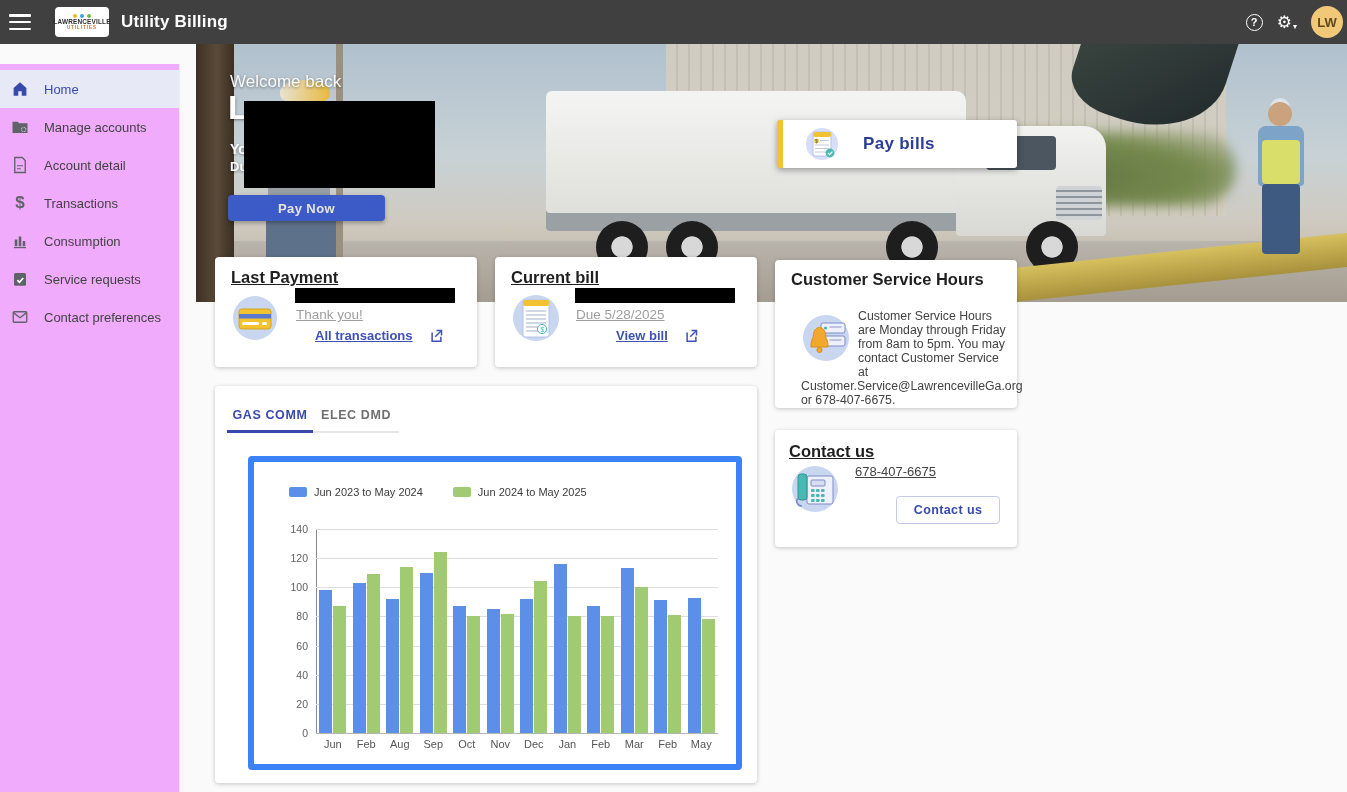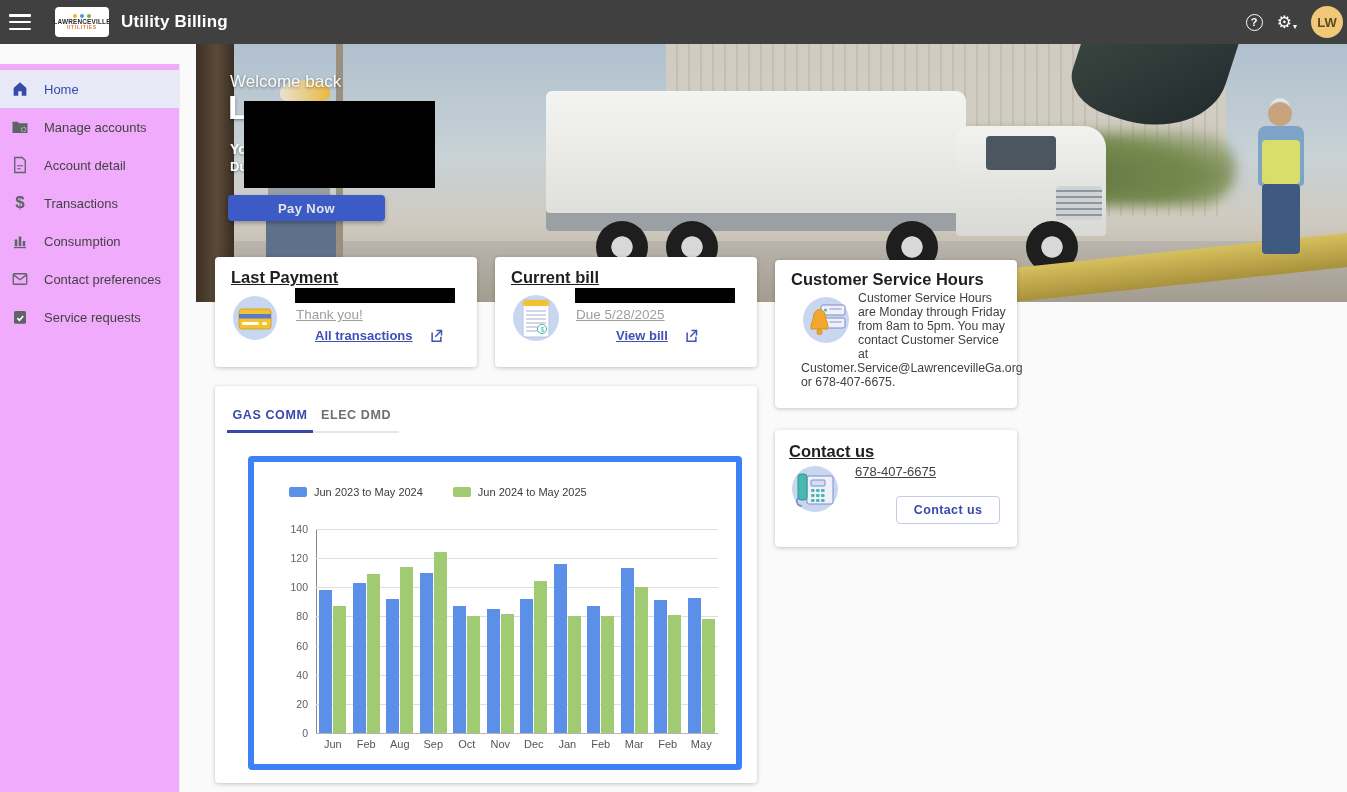--- a/index.html
+++ b/index.html
@@ -102,21 +102,21 @@
   .c-cshours{left:579px;top:224px;width:242px;height:148px;padding:10px 8px 10px 16px;}
   .c-contact{left:579px;top:394px;width:242px;height:117px;}
   .c-chart{left:19px;top:350px;width:542px;height:397px;}
 
   .abs{position:absolute;text-decoration:underline;}
   .bar-redact{background:#000;width:160px;height:15px;}
   .muted{color:#9e9e9e;font-size:13.5px;}
   .link{color:#3f51b5;font-size:13px;font-weight:bold;cursor:pointer;display:inline-flex;align-items:center;gap:16px;}
   .link svg{stroke:#3f51b5;}
 
-  .cs-body{font-size:12.3px;line-height:14px;color:#424242;margin-left:10px;margin-top:2px;}
+  .cs-body{font-size:12.3px;line-height:14px;color:#424242;margin-left:10px;margin-top:20px;}
   .cs-icon{float:left;width:50px;height:50px;margin:4px 7px 4px 0;position:relative;}
 
   .contact-btn{position:absolute;left:121px;top:66px;width:104px;height:28px;background:#fff;
     border:1px solid #c5cae9;border-radius:4px;color:#3949ab;font-size:12.5px;font-weight:bold;
     letter-spacing:.4px;cursor:pointer;font-family:inherit;}
 
   
   .tabs{position:absolute;left:12px;top:12px;display:flex;border-bottom:2px solid #e6e6e6;}
   .tab{width:86px;height:33px;display:flex;align-items:center;justify-content:center;
     font-size:12.5px;font-weight:bold;letter-spacing:.6px;color:#6f6f6f;cursor:pointer;position:relative;}
@@ -206,34 +206,34 @@
           <rect x="5" y="10" width="3.4" height="9"></rect>
           <rect x="10.3" y="6" width="3.4" height="13"></rect>
           <rect x="15.6" y="12" width="3.4" height="7"></rect>
         </svg>
       </span>
     <span class="s-label">Consumption</span>
   </div>
   <div class="side-item">
     <span class="s-icon">
       <svg width="18" height="18" viewBox="0 0 24 24">
+          <rect x="4" y="4" width="16" height="17" rx="2"></rect>
+          <path d="M8.5 13.5l2.8 2.8 5-5.6" fill="none" stroke="#fff" stroke-width="2.2"></path>
+        </svg>
+      </span>
+    <span class="s-label">Service requests</span>
+  </div>
+  <div class="side-item">
+    <span class="s-icon">
+      <svg width="18" height="18" viewBox="0 0 24 24">
           <rect x="3" y="5" width="18" height="14" rx="1.5" fill="none" stroke="currentColor" stroke-width="1.8"></rect>
           <path d="M3.5 6.5 12 13l8.5-6.5" fill="none" stroke="currentColor" stroke-width="1.8"></path>
         </svg>
       </span>
     <span class="s-label">Contact preferences</span>
-  </div>
-  <div class="side-item">
-    <span class="s-icon">
-      <svg width="18" height="18" viewBox="0 0 24 24">
-          <rect x="4" y="4" width="16" height="17" rx="2"></rect>
-          <path d="M8.5 13.5l2.8 2.8 5-5.6" fill="none" stroke="#fff" stroke-width="2.2"></path>
-        </svg>
-      </span>
-    <span class="s-label">Service requests</span>
   </div>
 </div>
 
 <div class="main">
 
   <div class="hero">
     <div class="ph-building"></div>
     <div class="ph-trees"></div>
     <div class="ph-road"></div>
     <div class="ph-truck-body"></div>
@@ -259,20 +259,34 @@
     <div class="ph-pole"></div>
   </div>
 
   <div class="hero-welcome">Welcome back</div>
   <div class="hero-name">L</div>
   <div class="hero-balance">Yo</div>
   <div class="hero-due">Du</div>
   <div class="redaction"></div>
   <button class="pay-now">Pay Now</button>
 
+  <div class="pay-bills">
+    <span class="bill-icon-wrap">
+      <svg width="34" height="34" viewBox="0 0 34 34">
+        <circle cx="17" cy="17" r="16" fill="#d6defa"></circle>
+        <rect x="8" y="5" width="18" height="24" rx="2" fill="#fff" stroke="#b9c2e8"></rect>
+        <rect x="8" y="5" width="18" height="5" rx="2" fill="#f2c230"></rect>
+        <circle cx="11.5" cy="14" r="2.4" fill="#f2c230"></circle>
+          <text x="10.3" y="16" font-size="4.6" fill="#555">$</text>
+        <path d="M15 13.5h9M10 18h14M10 21.5h14M10 25h14" stroke="#c3cade" stroke-width="1.2"></path>
+        <circle cx="25" cy="26" r="4.4" fill="#49b8b2"></circle>
+          <path d="M23 26l1.6 1.6 2.8-3" stroke="#fff" stroke-width="1.3" fill="none"></path>
+      </svg></span>
+    <span class="pay-bills-label">Pay bills</span>
+  </div>
 
   <div class="card c-lastpay">
     <div class="abs card-title" style="left:16px;top:11px">Last Payment</div>
     <span class="abs" style="left:17px;top:38px">
       <svg width="46" height="46" viewBox="0 0 46 46">
         <circle cx="23" cy="23" r="22" fill="#c9d6f0"></circle>
         <rect x="7" y="14" width="32" height="20" rx="3" fill="#f2c230" stroke="#d8a41e"></rect>
         <rect x="7" y="19" width="32" height="4.5" fill="#5a79d0"></rect>
         <rect x="10" y="27" width="17" height="3" rx="1.5" fill="#fff"></rect>
         <rect x="30" y="27" width="5" height="3" rx="1.5" fill="#fff"></rect>

